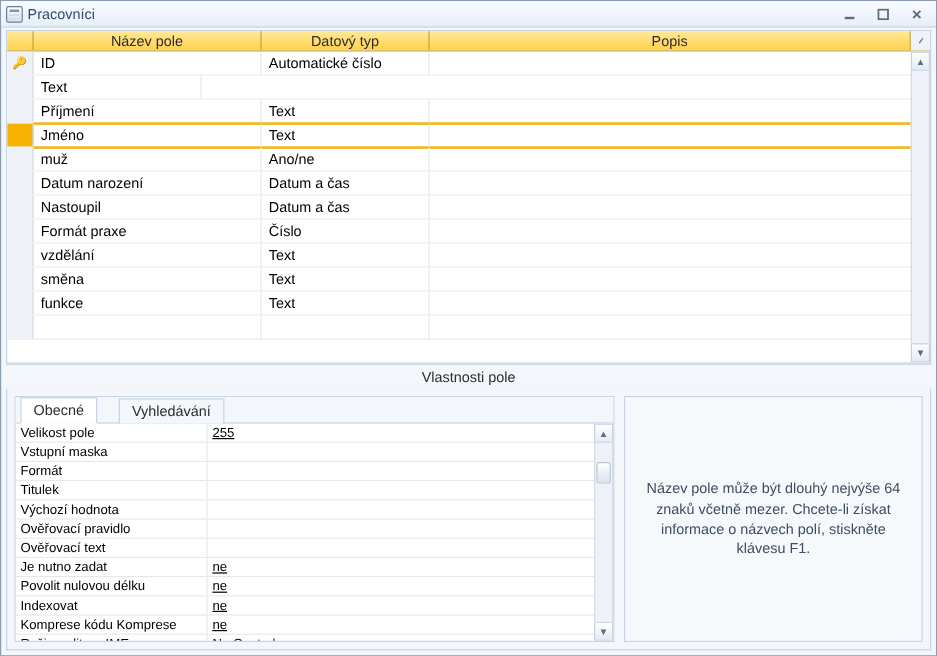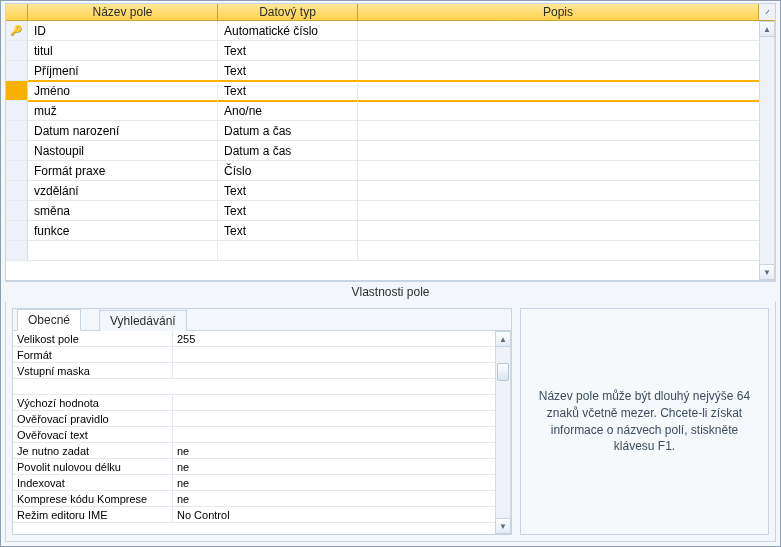--- a/index.html
+++ b/index.html
@@ -206,21 +206,21 @@
     padding: 0 4px;
     border-right: 1px solid #e5e9ef;
     font-size: 11px;
     display:flex; align-items:center;
     overflow:hidden; white-space:nowrap;
   }
   .pval {
     flex: 1;
     padding: 0 4px;
     font-size: 11px;
-    display:flex; align-items:center;
+    display:flex; align-items:center;text-decoration:underline;
   }
   .prop-scroll {
     position:absolute; right:0; top:0; bottom:0; width:16px;
     display:flex; flex-direction:column;
     background:#eef2f8;
   }
   .pthumb { position:absolute; left:1px; right:1px; top:16px; height:18px; background:linear-gradient(#fdfefe,#d9e3ef); border:1px solid #b8c6d8; border-radius:2px;}
   .props-right {
     flex: 1;
     border: 1px solid #c9d4e2;
@@ -231,20 +231,40 @@
     color: #3d4c60;
     font-size: 12px;
     line-height: 1.4;
   }
   .key-icon { font-size: 10px; color:#c59b22; }
 </style>
 </head>
 <body>
 
 <div class="window">
+  <div class="titlebar">
+    <span class="title-icon"></span>
+    <span class="title-text">Pracovníci</span>
+    <span class="title-spacer"></span>
+    <span class="win-btn">
+      <svg width="10" height="10">
+          <rect x="1" y="7" width="8" height="2" fill="#5d6b80"></rect>
+        </svg>
+    </span>
+    <span class="win-btn">
+      <svg width="10" height="10">
+          <rect x="1" y="1" width="8" height="8" fill="none" stroke="#5d6b80" stroke-width="1.5"></rect>
+        </svg>
+    </span>
+    <span class="win-btn">
+      <svg width="10" height="10">
+          <path d="M2 2 L8 8 M8 2 L2 8" stroke="#5d6b80" stroke-width="1.5"></path>
+        </svg>
+    </span>
+  </div>
 
   <div class="content">
     <div class="grid-wrap">
       <div class="grid-head">
         <div class="gh col-sel"></div>
         <div class="gh col-name">Název pole</div>
         <div class="gh col-type">Datový typ</div>
         <div class="gh col-desc">Popis</div>
         <div class="gh col-sb">
           <svg width="8" height="8">
@@ -257,21 +277,20 @@
             <div class="row">
               <div class="cell sel">
                 <span class="key-icon">🔑</span>
               </div>
               <div class="cell name">ID</div>
               <div class="cell type">Automatické číslo</div>
               <div class="cell desc"></div>
             </div>
             <div class="row">
               <div class="cell sel"></div>
-              <div class="cell name">titul</div>
               <div class="cell type">Text</div>
               <div class="cell desc"></div>
             </div>
             <div class="row">
               <div class="cell sel"></div>
               <div class="cell name">Příjmení</div>
               <div class="cell type">Text</div>
               <div class="cell desc"></div>
             </div>
             <div class="row selected">
@@ -345,28 +364,29 @@
           <div class="tab active">Obecné</div>
           <div class="tab">Vyhledávání</div>
         </div>
         <div class="prop-grid">
           <div class="prop-rows" id="prop-rows">
               <div class="prow">
                 <div class="plabel">Velikost pole</div>
                 <div class="pval">255</div>
               </div>
               <div class="prow">
+                <div class="plabel">Vstupní maska</div>
+                <div class="pval"></div>
+              </div>
+              <div class="prow">
                 <div class="plabel">Formát</div>
                 <div class="pval"></div>
               </div>
               <div class="prow">
-                <div class="plabel">Vstupní maska</div>
-                <div class="pval"></div>
-              </div>
-              <div class="prow">
+                <div class="plabel">Titulek</div>
                 <div class="pval"></div>
               </div>
               <div class="prow">
                 <div class="plabel">Výchozí hodnota</div>
                 <div class="pval"></div>
               </div>
               <div class="prow">
                 <div class="plabel">Ověřovací pravidlo</div>
                 <div class="pval"></div>
               </div>

